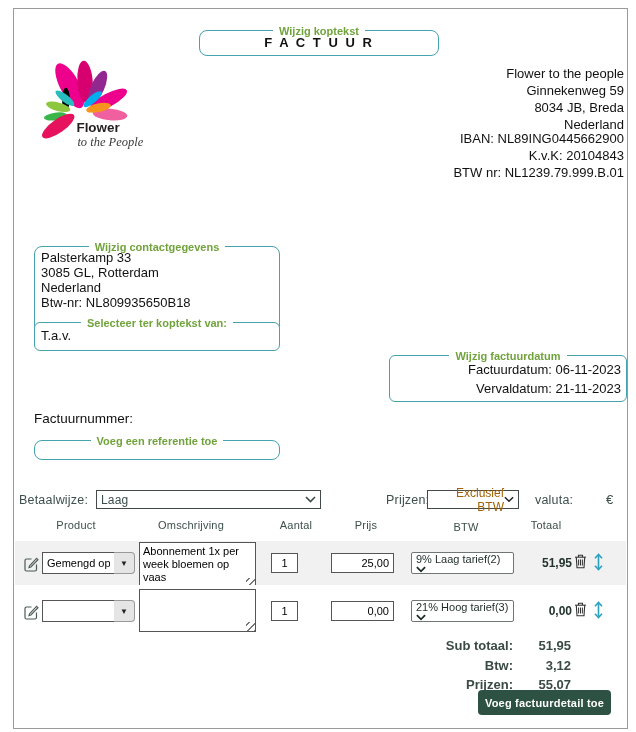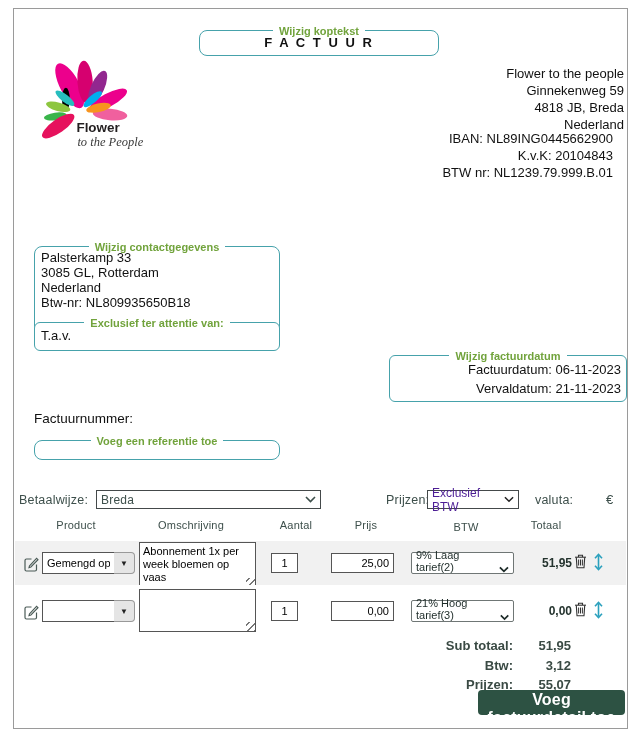--- a/index.html
+++ b/index.html
@@ -16,26 +16,26 @@
 
   .sel{position:absolute;display:flex;align-items:center;justify-content:space-between;border:1px solid #44494a;background:#fff;box-sizing:border-box;padding:0 4px;cursor:default;}
   .sel svg{flex:none;}
 
   .rowband{position:absolute;left:1px;width:611px;}
   .ipt{position:absolute;border:1px solid #555;background:#fff;box-sizing:border-box;font-family:"Liberation Sans",sans-serif;font-size:11px;padding:1px 4px;}
   .ta{position:absolute;border:1px solid #555;background:#fff;box-sizing:border-box;font-family:"Liberation Sans",sans-serif;font-size:11px;padding:2px 3px;resize:none;overflow:hidden;line-height:13px;}
   .ta-handle{position:absolute;width:9px;height:9px;pointer-events:none;
     background:repeating-linear-gradient(135deg,transparent 0 2px,#777 2px 3px,transparent 3px 5px);}
   .combo-btn{position:absolute;width:21px;border:1px solid #999;border-left:none;border-radius:0 4px 4px 0;background:#e5e5e5;display:flex;align-items:center;justify-content:center;font-size:8px;color:#222;box-sizing:border-box;cursor:default;}
-  .vatsel{position:absolute;display:flex;align-items:flex-end;justify-content:space-between;border:1px solid #6f7675;border-radius:2px;background:#fff;box-sizing:border-box;padding:0 4px;font-size:11px;color:#1d2b28;}
+  .vatsel{position:absolute;display:flex;align-items:flex-start;justify-content:space-between;border:1px solid #6f7675;border-radius:2px;background:#fff;box-sizing:border-box;padding:0 4px;font-size:11px;color:#1d2b28;flex-direction:column;}
   .tot{position:absolute;font-weight:700;font-size:12px;color:#24332e;text-align:right;}
   .hdr{position:absolute;font-size:11px;color:#3d4f4b;text-align:center;font-weight:500;letter-spacing:.2px;}
   .sumlabel{position:absolute;left:370px;width:129px;text-align:right;font-size:13px;color:#3a4a44;font-weight:600;}
   .sumval{position:absolute;left:500px;width:57px;text-align:right;font-size:13px;color:#3a4a44;font-weight:600;}
-  .btn{position:absolute;left:464px;top:681px;width:147px;height:25px;background:#2d5243;border:none;border-radius:4px;color:#fff;font-family:"Liberation Sans",sans-serif;font-size:16px;font-weight:700;letter-spacing:.2px;cursor:pointer;}
+  .btn{position:absolute;left:464px;top:681px;width:133px;height:25px;background:#2d5243;border:none;border-radius:4px;color:#fff;font-family:"Liberation Sans",sans-serif;font-size:11px;font-weight:700;letter-spacing:.2px;cursor:pointer;}
   .icon-abs{position:absolute;}
 </style>
 </head>
 <body>
 
 <div class="card">
 
   <div class="fset" style="left:185px;top:5px;width:238px;height:24px;margin-top:16px;">
     <div class="legend"><span>Wijzig koptekst</span></div>
     <div class="doc" style="text-align:center;line-height:24px;font-weight:700;letter-spacing:2px;font-size:13px;">F A C T U U R</div>
@@ -58,68 +58,68 @@
         <ellipse cx="30" cy="74" rx="7" ry="20" fill="#e6125d" transform="rotate(-125 30 74)"></ellipse>
       </g>
       <text x="49" y="80" font-family="Liberation Sans, sans-serif" font-size="14" font-weight="700" fill="#231f20">Flower</text>
       <text x="50" y="95" font-family="Liberation Serif, serif" font-style="italic" font-size="13" fill="#3a3a3a">to the People</text>
     </svg>
   </div>
 
   <div class="doc" style="position:absolute;right:3px;top:42px;text-align:right;line-height:17px;margin-top:14px;">
     <div>Flower to the people</div>
     <div>Ginnekenweg 59</div>
-    <div>4818 JB, Breda</div>
+    <div>8034 JB, Breda</div>
     <div>Nederland</div>
   </div>
-  <div class="doc" style="position:absolute;right:14px;top:121px;text-align:right;line-height:17px;">
+  <div class="doc" style="position:absolute;right:3px;top:121px;text-align:right;line-height:17px;">
     <div>IBAN: NL89ING0445662900</div>
     <div>K.v.K: 20104843</div>
     <div>BTW nr: NL1239.79.999.B.01</div>
   </div>
 
   <div class="fset" style="left:20px;top:237px;width:244px;height:86px;">
     <div class="legend"><span>Wijzig contactgegevens</span></div>
     <div class="doc" style="padding:3px 6px;line-height:15px;overflow:hidden;height:80px;">
       <div>Palsterkamp 33</div>
       <div>3085 GL, Rotterdam</div>
       <div>Nederland</div>
       <div>Btw-nr: NL809935650B18</div>
     </div>
   </div>
 
   <div class="fset" style="left:20px;top:313px;width:244px;height:27px;background:#fff;border-radius:6px;">
-    <div class="legend"><span>Exclusief ter attentie van:</span></div>
+    <div class="legend"><span>Selecteer ter koptekst van:</span></div>
     <div class="doc" style="padding:0 6px;line-height:26px;">T.a.v.</div>
   </div>
 
   <div class="fset" style="left:375px;top:346px;width:236px;height:45px;border-radius:6px;">
     <div class="legend"><span>Wijzig factuurdatum</span></div>
     <div class="doc" style="text-align:right;padding:4px 5px 0 0;line-height:19px;">
       <div>Factuurdatum: 06-11-2023</div>
       <div>Vervaldatum: 21-11-2023</div>
     </div>
   </div>
 
   <div class="doc" style="position:absolute;left:20px;top:402px;font-size:13.5px;">Factuurnummer:</div>
 
   <div class="fset" style="left:20px;top:431px;width:244px;height:18px;">
     <div class="legend"><span>Voeg een referentie toe</span></div>
   </div>
 
   <div class="ui" style="position:absolute;left:5px;top:484px;">Betaalwijze:</div>
   <div class="sel ui" style="left:82px;top:481px;width:225px;height:19px;font-size:12px;">
-    <span>Breda</span>
+    <span>Laag</span>
     <svg width="11" height="7" viewBox="0 0 11 7">
         <path d="M1 1 L5.5 5.5 L10 1" fill="none" stroke="#3d4f4b" stroke-width="1.6"></path>
       </svg>
   </div>
 
   <div class="ui" style="position:absolute;left:372px;top:484px;">Prijzen:</div>
-  <div class="sel" style="left:413px;top:481px;width:92px;height:19px;font-size:12px;color:#4c1d95;font-family:'Liberation Sans',sans-serif;">
+  <div class="sel" style="left:413px;top:481px;width:92px;height:19px;font-size:12px;color:#a16207;font-family:'Liberation Sans',sans-serif;text-align:right;">
     <span>Exclusief BTW</span>
     <svg width="10" height="7" viewBox="0 0 11 7">
         <path d="M1 1 L5.5 5.5 L10 1" fill="none" stroke="#222" stroke-width="1.6"></path>
       </svg>
   </div>
   <div class="ui" style="position:absolute;left:521px;top:484px;">valuta:</div>
   <div class="ui" style="position:absolute;left:592px;top:483px;font-size:13px;">€</div>
 
   <div class="hdr" style="left:22px;top:510px;width:80px;">Product</div>
   <div class="hdr" style="left:127px;top:510px;width:100px;">Omschrijving</div>

